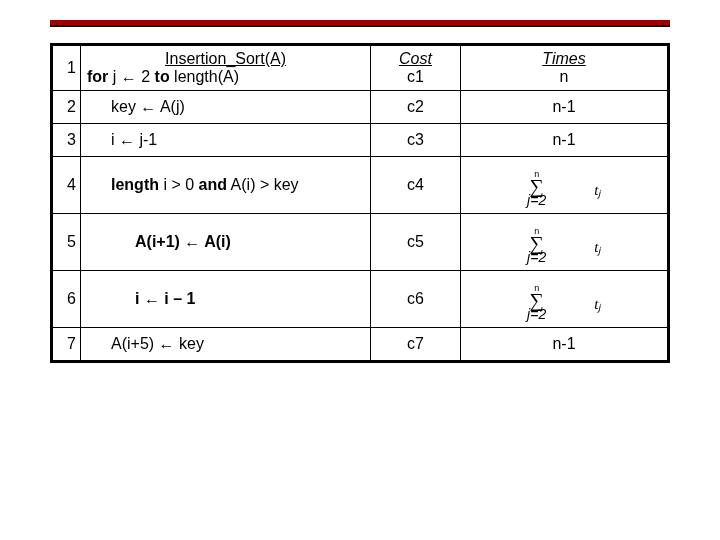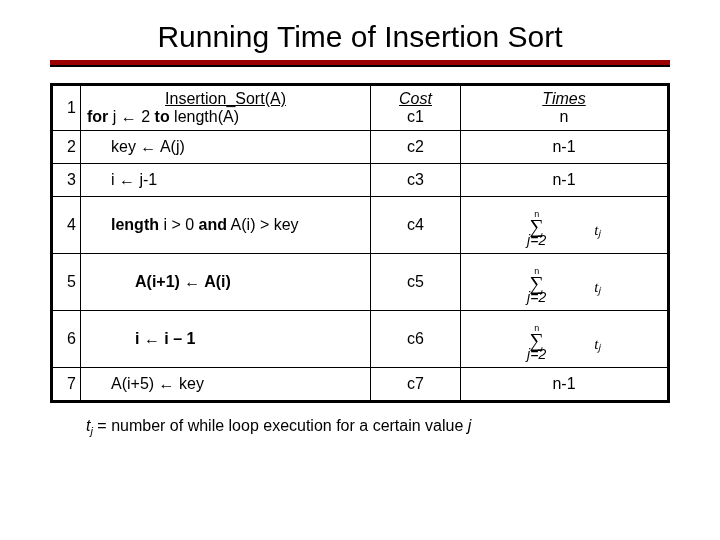--- a/index.html
+++ b/index.html
@@ -79,21 +79,20 @@
     font-size: 16px;
   }
   .footnotes div { margin-bottom: 10px; }
   .it { font-style: italic; }
   .sub-j { font-size: 11px; font-style: italic; vertical-align: sub; }
 </style>
 </head>
 <body>
 
 <div class="slide">
-  <h1 class="title">Running Time of Insertion Sort</h1>
   <div class="rule"></div>
 
   <div class="algo-box">
     <table>
       <colgroup>
         <col class="num">
           <col class="code">
           <col class="cost">
           <col class="times">
       </colgroup>
@@ -160,17 +159,14 @@
       <td class="num">7</td>
       <td class="code"><span class="indent1">A(i+5) ← key</span></td>
       <td class="cost">c7</td>
       <td class="times">n-1</td>
           </tr>
         </tbody>
     </table>
   </div>
 
   <div class="footnotes">
-    <div>
-      <span class="it">t</span><span class="sub-j">j</span><span> = number of while loop execution for a certain value </span><span class="it">j</span>
-    </div>
   </div>
 </div>
 
 </body></html>

